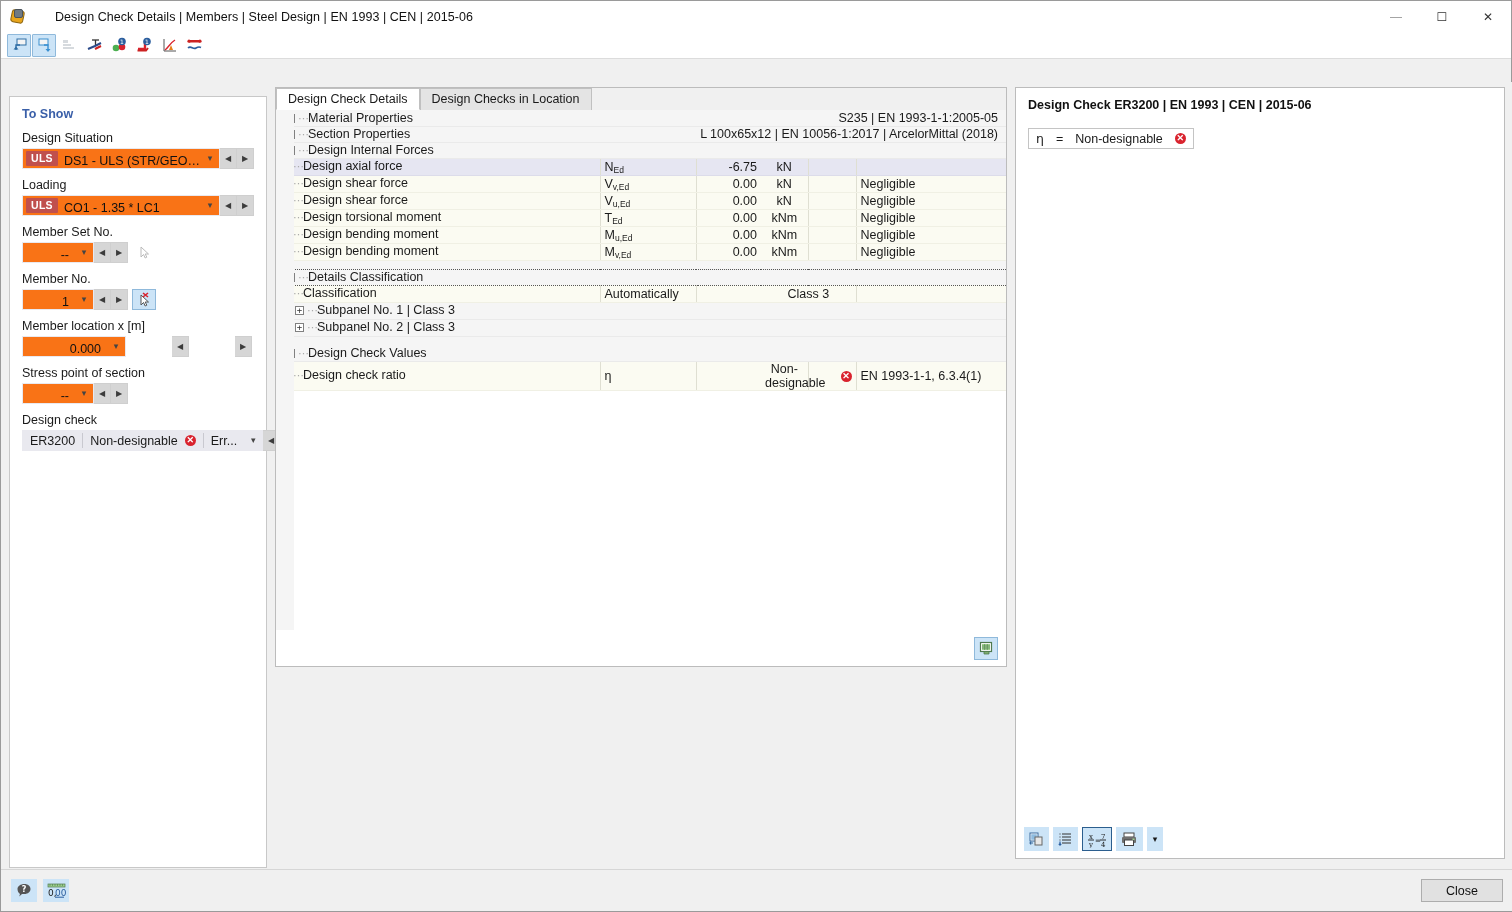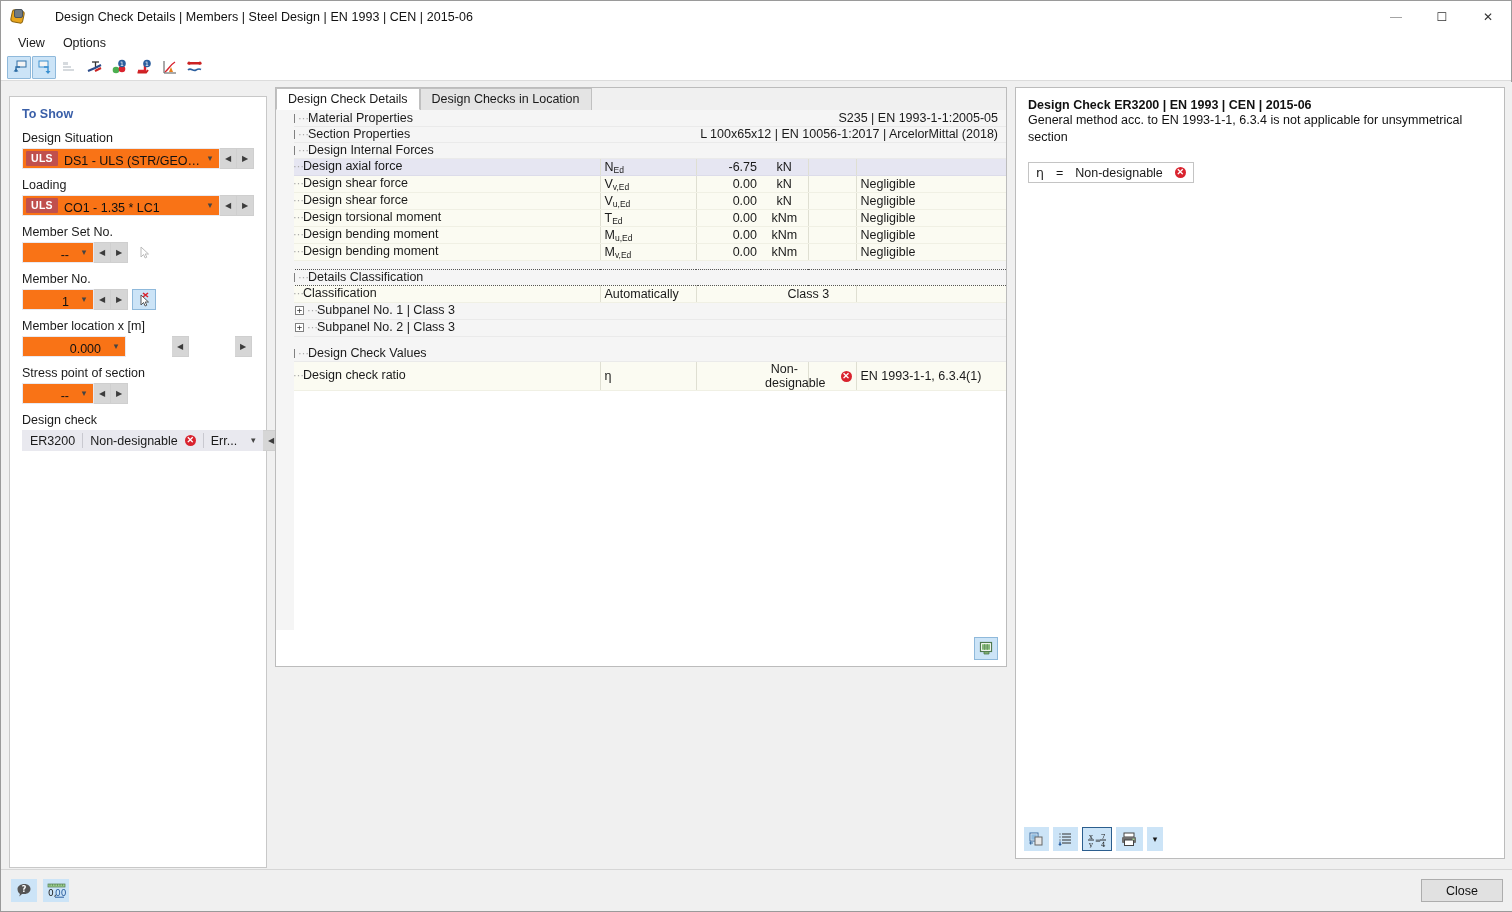--- a/index.html
+++ b/index.html
@@ -264,24 +264,20 @@
         <div class="hex2"></div>
     </div>
     <div class="title-text">Design Check Details | Members | Steel Design | EN 1993 | CEN | 2015-06</div>
     <div class="wincontrols">
       <div class="min">—</div>
       <div class="max">☐</div>
       <div class="close">✕</div>
     </div>
   </div>
 
-  <div class="menubar">
-    <span>View</span>
-    <span>Options</span>
-  </div>
 
   <div class="toolbar">
     <div class="tbtn active">
       <svg width="17" height="17" viewBox="0 0 17 17">
         <rect x="6" y="2" width="9" height="6" fill="#f4f4f4" stroke="#2f6ea5" stroke-width="1"></rect>
         <path d="M9 8 L5 8 L5 13" fill="none" stroke="#2f6ea5" stroke-width="1.4"></path>
         <path d="M2.5 12.5 L5 9.5 L7.5 12.5 Z" fill="#2f6ea5"></path>
       </svg>
     </div>
     <div class="tbtn active">
@@ -553,21 +549,20 @@
             <rect x="4" y="4" width="8" height="6" fill="#9fd08f"></rect>
             <path d="M4 6 L12 6 M4 8 L12 8 M6.6 4 L6.6 10 M9.3 4 L9.3 10" stroke="#4f7a4f" stroke-width="0.6"></path>
             <path d="M6 11.5 L11 11.5 L11 14 L6 14 Z" fill="#7fae6f" stroke="#4f7a4f" stroke-width="0.8"></path>
           </svg>
         </div>
       </div>
     </div>
 
     <div class="rightpanel">
       <div class="rp-title">Design Check ER3200 | EN 1993 | CEN | 2015-06</div>
-      <div class="rp-err" style="padding-top:0;">General method acc. to EN 1993-1-1, 6.3.4 is not applicable for unsymmetrical section</div>
 
       <div class="eta-box">
         <span class="eta">η</span>
         <span>=</span>
         <span>Non-designable</span>
         <span class="errdot">✕</span>
       </div>
 
       <div class="rp-bottombar">
         <div class="rbtn">

